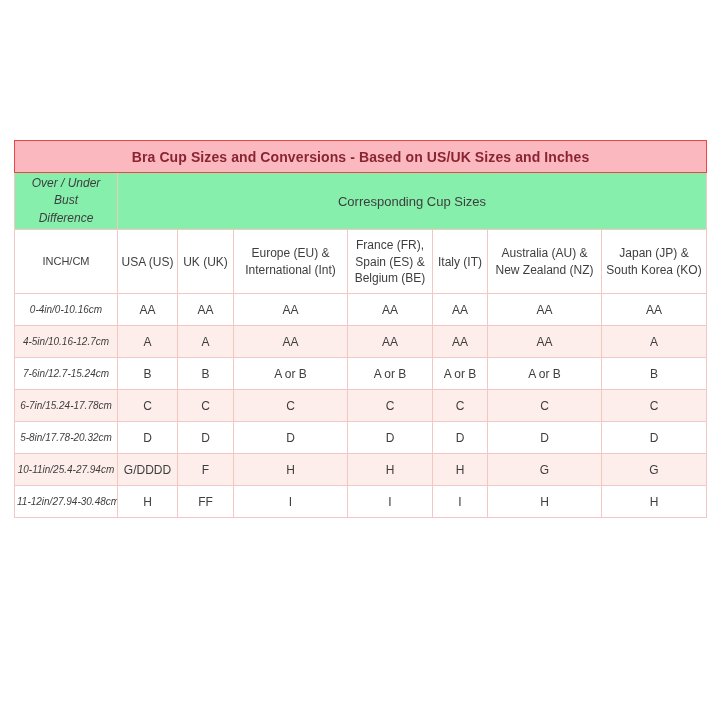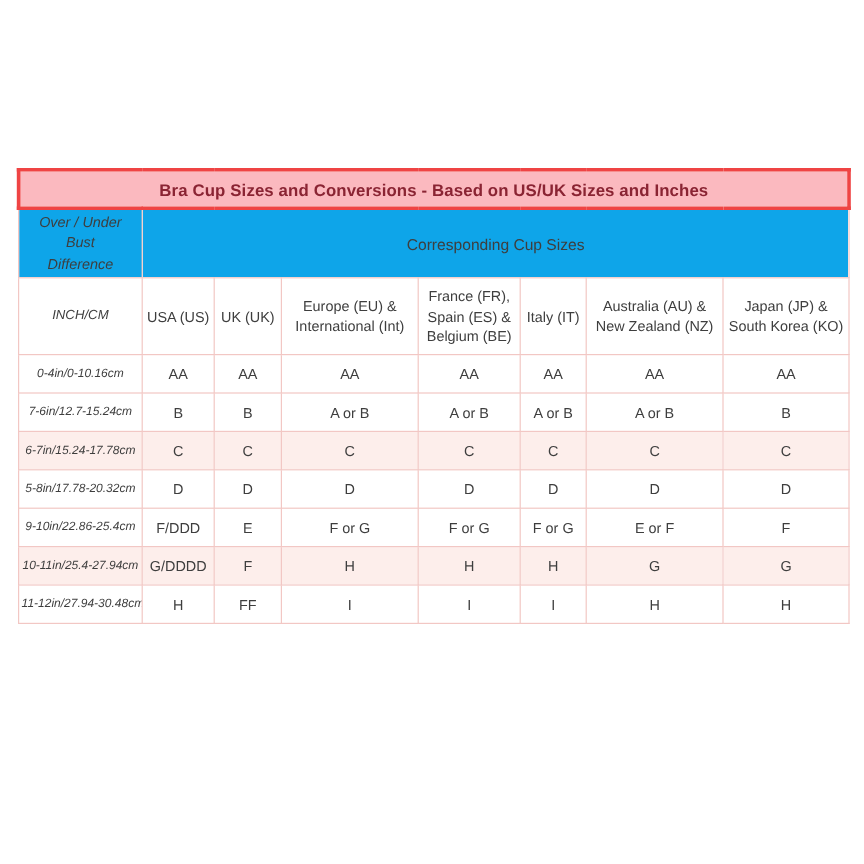--- a/index.html
+++ b/index.html
@@ -26,39 +26,39 @@
     color: #3e3e3e;
     font-weight: normal;
     overflow: hidden;
   }
   tr.title-row th {
     background: #fbb9bf;
     color: #8a2433;
     font-size: 14px;
     font-weight: bold;
     height: 32px;
-    border: 3px solid #ef4444;
+    border: 1px solid #ef4444;
     letter-spacing: 0.1px;
   }
-  tr.suphead-row td { height: 56px; background: #0ea5e9; margin-left: 44px; }
+  tr.suphead-row td { height: 56px; background: #86efac; margin-left: 44px; }
   td.corner-cell {
     font-style: italic;
     font-size: 12px;
     line-height: 1.45;
     padding: 2px 10px;
   }
   td.group-cell { font-size: 13px; }
   tr.colhead-row td {
     height: 64px;
     background: #ffffff;
     font-size: 12px;
     line-height: 1.35;
     padding: 4px 3px;
   }
-  tr.colhead-row td.inchcm-cell { font-style: italic; font-size: 11px; text-align: center; }
+  tr.colhead-row td.inchcm-cell { font-size: 11px; text-align: center; }
   tr.data-row td { height: 32px; font-size: 12px; background: #ffffff; }
   tr.data-row td.row-label {
     font-style: italic;
     font-size: 10px;
     padding: 0 2px;
     white-space: nowrap;
   }
   tr.data-row.striped td { background: #fdeeeb; }
 </style>
 </head>
@@ -98,20 +98,30 @@
       <tr class="data-row">
         <td class="row-label">0-4in/0-10.16cm</td>
         <td>AA</td>
         <td>AA</td>
         <td>AA</td>
         <td>AA</td>
         <td>AA</td>
         <td>AA</td>
         <td>AA</td>
       </tr>
+      <tr class="data-row striped">
+        <td class="row-label">4-5in/10.16-12.7cm</td>
+        <td>A</td>
+        <td>A</td>
+        <td>AA</td>
+        <td>AA</td>
+        <td>AA</td>
+        <td>AA</td>
+        <td>A</td>
+      </tr>
       <tr class="data-row">
         <td class="row-label">7-6in/12.7-15.24cm</td>
         <td>B</td>
         <td>B</td>
         <td>A or B</td>
         <td>A or B</td>
         <td>A or B</td>
         <td>A or B</td>
         <td>B</td>
       </tr>
@@ -128,30 +138,20 @@
       <tr class="data-row">
         <td class="row-label">5-8in/17.78-20.32cm</td>
         <td>D</td>
         <td>D</td>
         <td>D</td>
         <td>D</td>
         <td>D</td>
         <td>D</td>
         <td>D</td>
       </tr>
-      <tr class="data-row">
-        <td class="row-label">9-10in/22.86-25.4cm</td>
-        <td>F/DDD</td>
-        <td>E</td>
-        <td>F or G</td>
-        <td>F or G</td>
-        <td>F or G</td>
-        <td>E or F</td>
-        <td>F</td>
-      </tr>
       <tr class="data-row striped">
         <td class="row-label">10-11in/25.4-27.94cm</td>
         <td>G/DDDD</td>
         <td>F</td>
         <td>H</td>
         <td>H</td>
         <td>H</td>
         <td>G</td>
         <td>G</td>
       </tr>

